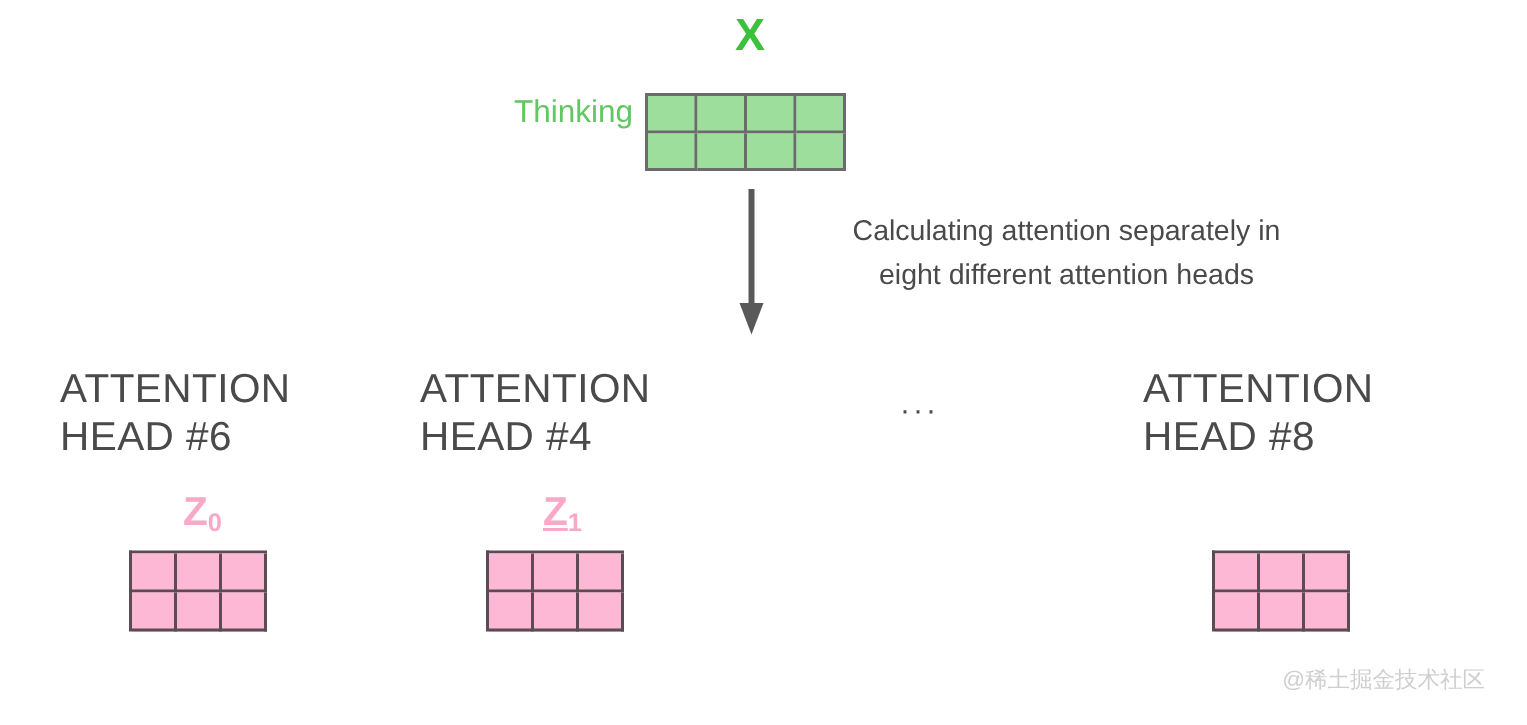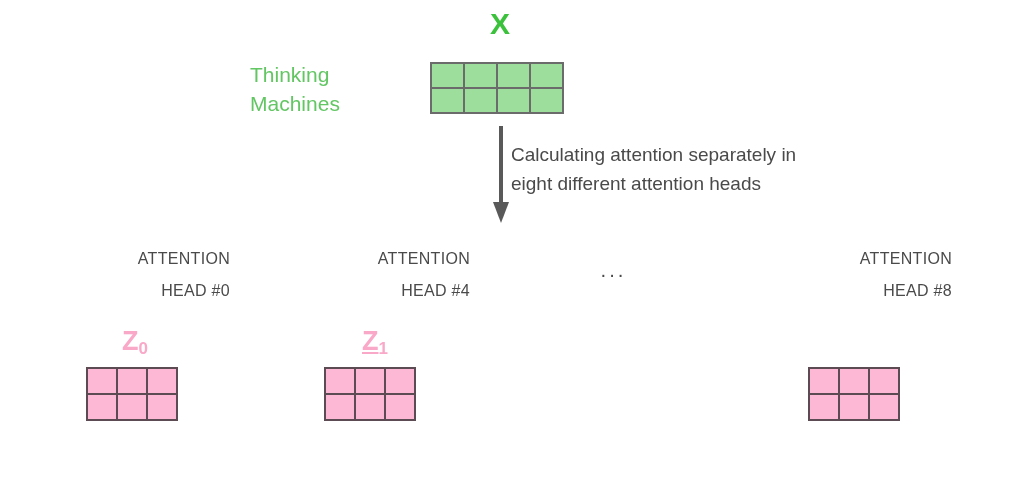--- a/index.html
+++ b/index.html
@@ -33,20 +33,21 @@
     color: #3cc13c;
     letter-spacing: 0px;
     line-height: 34px;
   }
 
   
   #input-row-labels {
     left: 250px;
     top: 60px;
     width: 172px;
+    text-align: right;
     font-size: 21px;
     line-height: 29px;
     color: #62c663;
   }
   #input-row-labels .rowlab { display: block; white-space: nowrap; }
 
   
   .matrix {
     display: grid;
     border-left: 2px solid #6b6b6b;
@@ -93,29 +94,30 @@
   }
 
   
   #flow-caption {
     left: 511px;
     top: 140px;
     width: 400px;
     font-size: 19px;
     line-height: 29px;
     color: #4a4a4a;
+    text-align: center;
   }
   #flow-caption .capline { display: block; white-space: nowrap; }
 
   
   .head-title {
-    font-size: 16px;
+    font-size: 27px;
     line-height: 32px;
     color: #4a4a4a;
-    text-align: right;
+    text-align: left;
     letter-spacing: 0.3px;
   }
   .head-title .tline { display: block; white-space: nowrap; }
   #head0-title { left: 40px;  top: 243px; width: 190px; }
   #head1-title { left: 280px; top: 243px; width: 190px; }
   #head7-title { left: 762px; top: 243px; width: 190px; }
 
   
   .z-label {
     font-size: 27px;
@@ -161,21 +163,20 @@
 </style>
 </head>
 <body>
 
 <div id="canvas">
 
   <div class="abs" id="x-label">X</div>
 
   <div class="abs" id="input-row-labels">
     <span class="rowlab">Thinking</span>
-    <span class="rowlab">Machines</span>
   </div>
 
   <div class="abs matrix" id="x-matrix">
     <div class="cell"></div>
     <div class="cell"></div>
     <div class="cell"></div>
     <div class="cell"></div>
     <div class="cell"></div>
     <div class="cell"></div>
     <div class="cell"></div>
@@ -187,21 +188,21 @@
     <polygon points="9,97 1,76 17,76" fill="#595959"></polygon>
   </svg>
 
   <div class="abs" id="flow-caption">
     <span class="capline">Calculating attention separately in</span>
     <span class="capline">eight different attention heads</span>
   </div>
 
   <div class="abs head-title" id="head0-title">
     <span class="tline">ATTENTION</span>
-    <span class="tline">HEAD #0</span>
+    <span class="tline">HEAD #6</span>
   </div>
   <div class="abs z-label" id="z0-label">
     <span>Z</span><span class="sub">0</span>
   </div>
   <div class="abs matrix z-matrix" id="z0-matrix">
     <div class="cell"></div>
     <div class="cell"></div>
     <div class="cell"></div>
     <div class="cell"></div>
     <div class="cell"></div>
@@ -232,14 +233,15 @@
   </div>
   <div class="abs matrix z-matrix" id="z7-matrix">
     <div class="cell"></div>
     <div class="cell"></div>
     <div class="cell"></div>
     <div class="cell"></div>
     <div class="cell"></div>
     <div class="cell"></div>
   </div>
 
+  <div class="abs" id="watermark">@稀土掘金技术社区</div>
 
 </div>
 
 </body></html>

